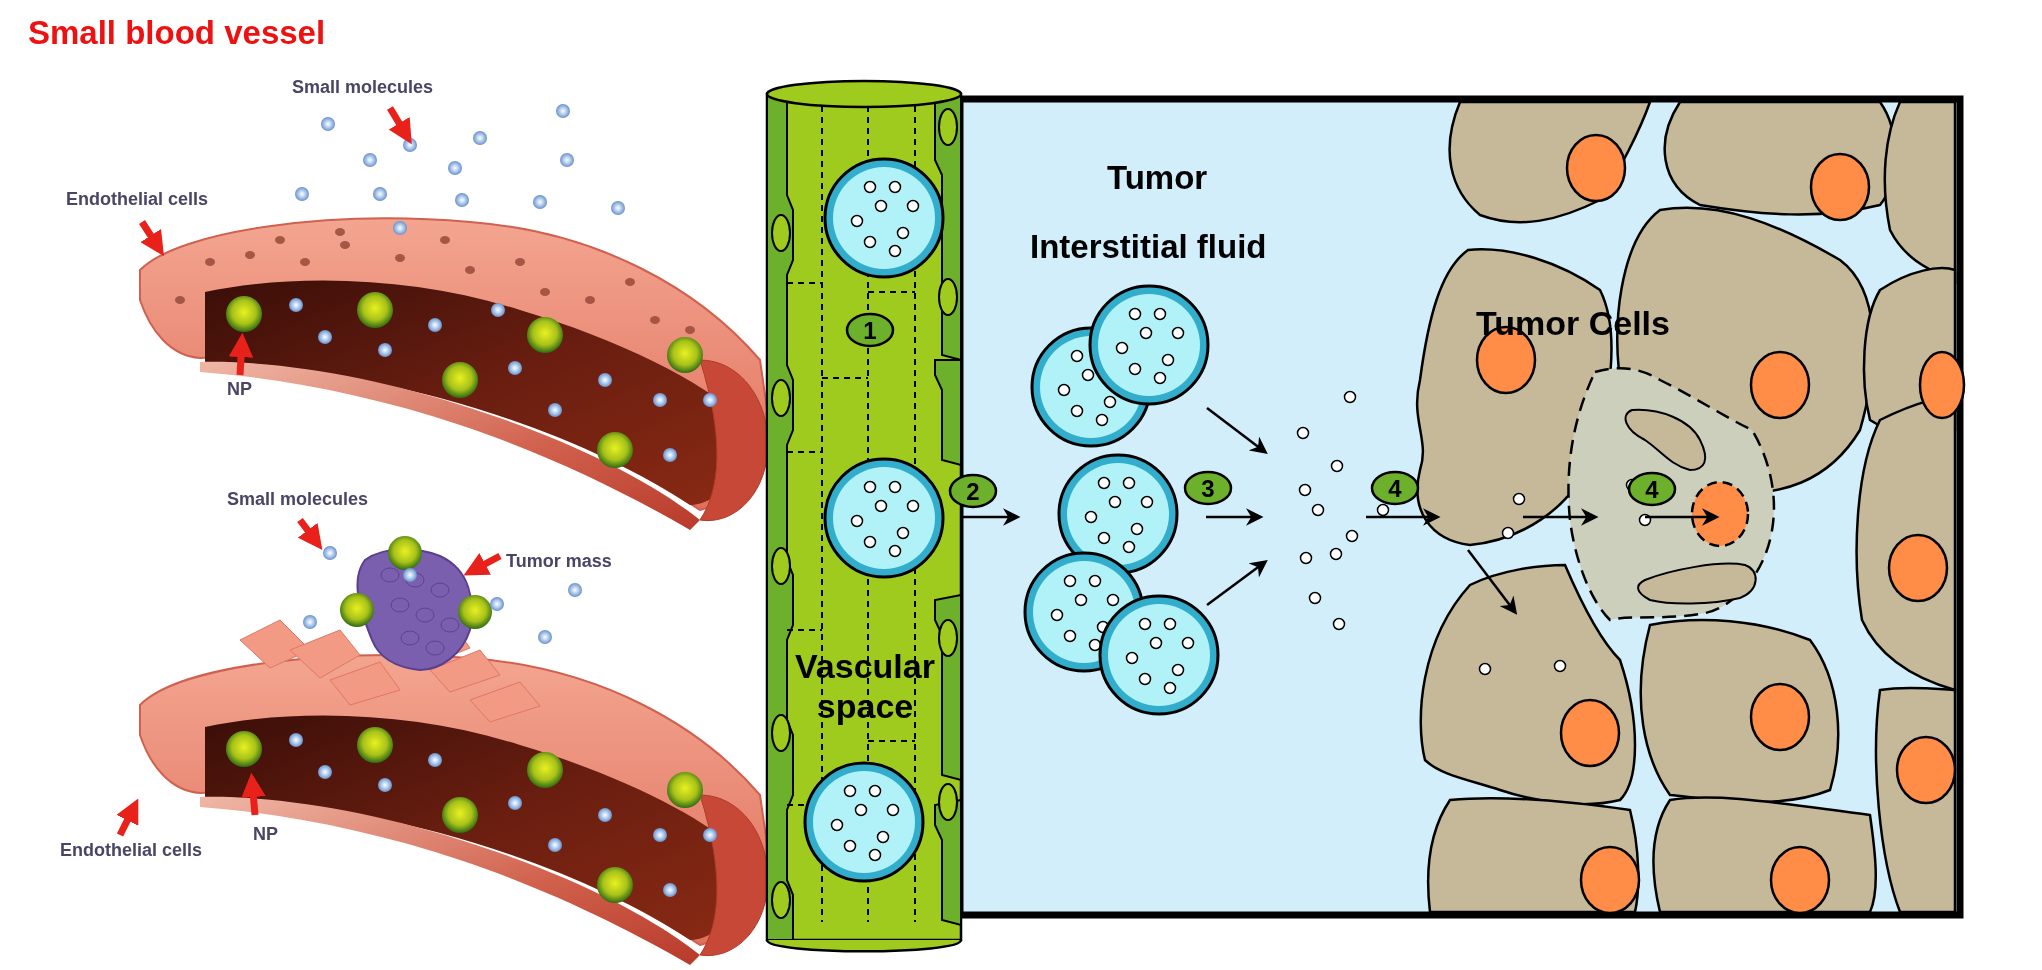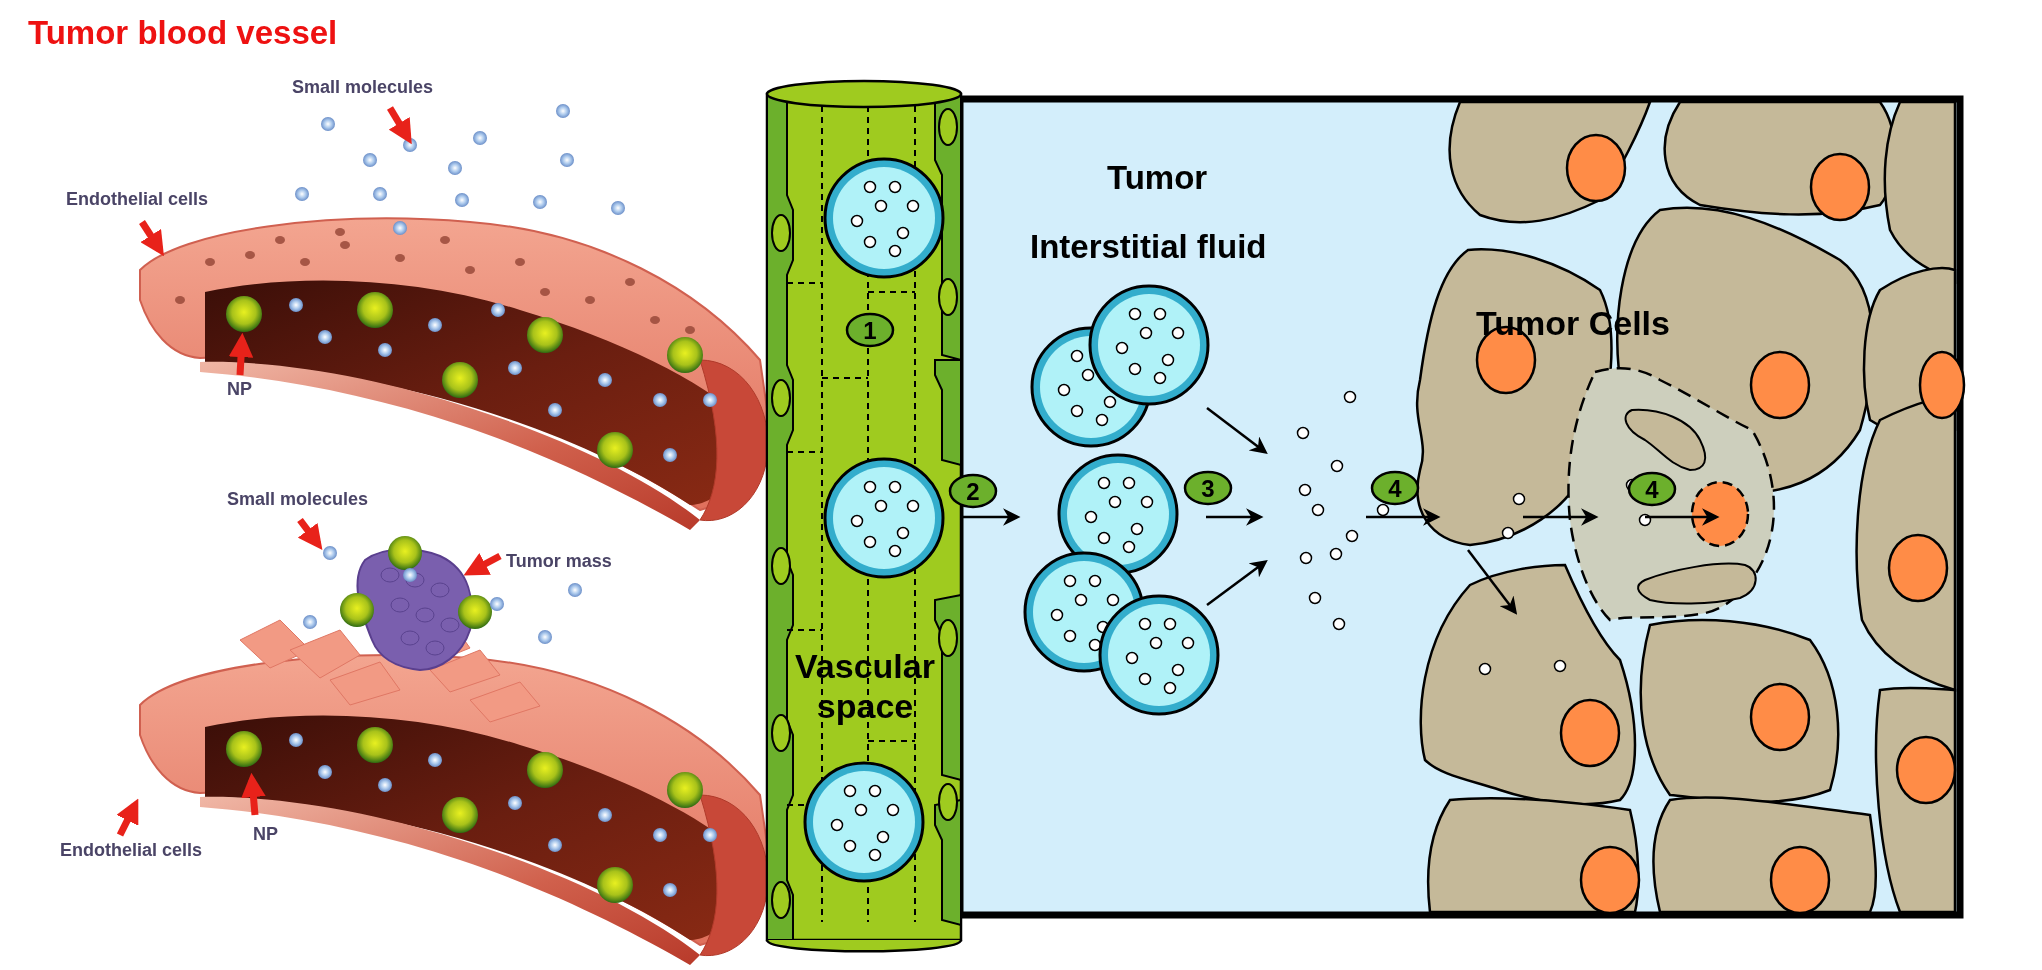--- a/index.html
+++ b/index.html
@@ -6,21 +6,21 @@
   body { width:2042px; height:970px; position:relative; overflow:hidden; font-family:"Liberation Sans", sans-serif; }
   #stage { position:absolute; left:0; top:0; width:2042px; height:970px; }
   .title-red { position:absolute; left:28px; top:14px; font-size:33px; font-weight:bold; color:#ee1111; }
   .vlabel { font-family:"Liberation Sans", sans-serif; font-weight:bold; fill:#4a4466; font-size:18px; }
   .big { font-family:"Liberation Sans", sans-serif; font-weight:bold; fill:#000; }
 </style>
 </head>
 <body>
 
 <div id="stage">
-  <div class="title-red">Tumor blood vessel</div>
+  <div class="title-red">Small blood vessel</div>
 
   <svg width="2042" height="970" viewBox="0 0 2042 970" style="position:absolute;left:0;top:0">
     <defs>
       <radialGradient id="npGreen" cx="50%" cy="45%" r="55%">
         <stop offset="0%" stop-color="#e8f020"></stop>
         <stop offset="60%" stop-color="#a8c21a"></stop>
         <stop offset="100%" stop-color="#2e6b12"></stop>
       </radialGradient>
       <radialGradient id="smallMol" cx="50%" cy="50%" r="50%">
         <stop offset="0%" stop-color="#ffffff"></stop>

